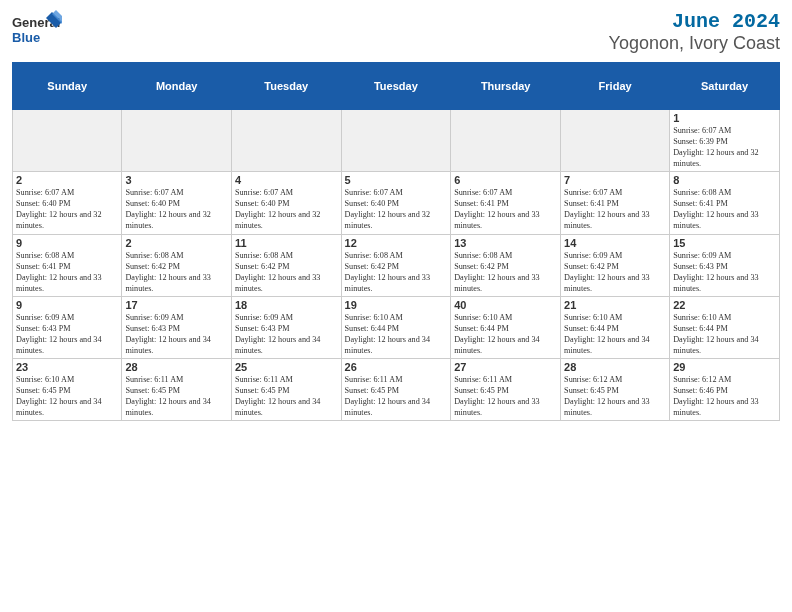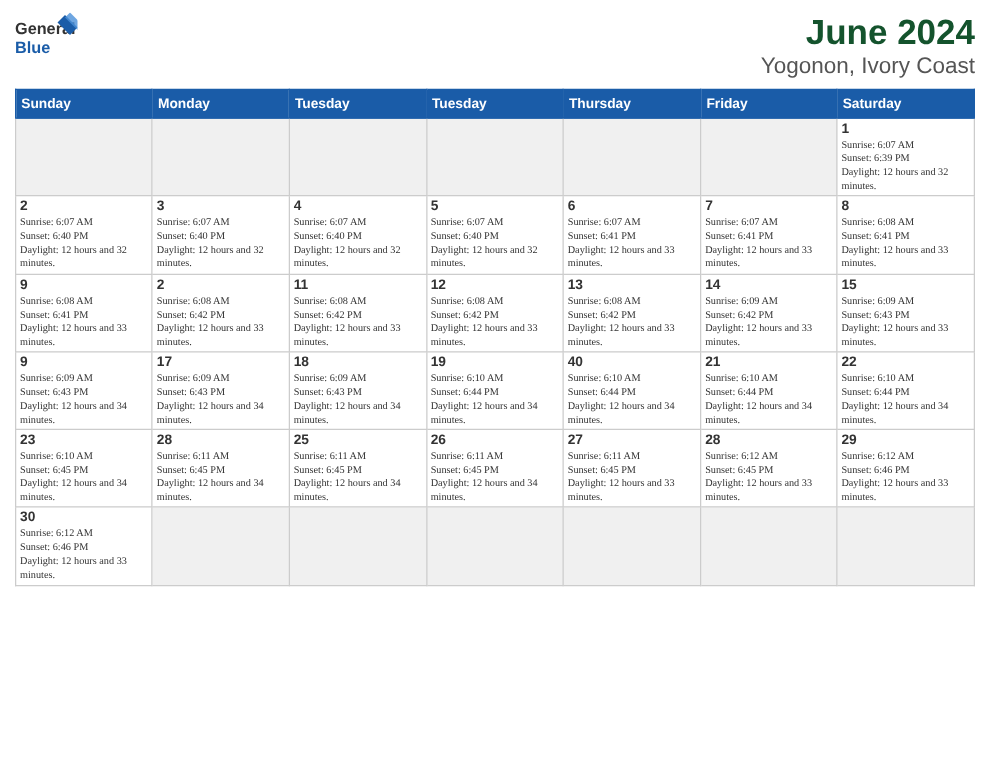--- a/index.html
+++ b/index.html
@@ -24,40 +24,41 @@
     }
     .logo {
       display: flex;
       align-items: center;
       gap: 4px;
     }
     .title-block {
       text-align: right;
     }
     .month-year {
-      font-size: 28px;
+      font-size: 20px;
       font-weight: bold;
-      color: #14532d;
+      color: #0369a1;
+      font-family: Liberation Mono, monospace;
     }
     .location {
       font-size: 18px;
       color: #555;
     }
     .calendar {
       width: 100%;
       border-collapse: collapse;
       border: 1px solid #ccc;
     }
     .calendar th {
       background: #1a5ca8;
       color: #fff;
       font-size: 11px;
       font-weight: bold;
-      padding: 5px 4px;
-      text-align: left;
+      padding: 17px 4px;
+      text-align: center;
       border: 1px solid #1a5ca8;
     }
     .calendar td {
       border: 1px solid #ccc;
       vertical-align: top;
       padding: 2px 3px;
       font-size: 8.5px;
       color: #333;
       background: #fff;
       width: 113px;
@@ -240,27 +241,15 @@
           </td>
           <td>
             <span class="day-number">28</span>
             <div class="day-info">Sunrise: 6:12 AM<br>Sunset: 6:45 PM<br>Daylight: 12 hours and 33 minutes.</div>
           </td>
           <td>
             <span class="day-number">29</span>
             <div class="day-info">Sunrise: 6:12 AM<br>Sunset: 6:46 PM<br>Daylight: 12 hours and 33 minutes.</div>
           </td>
         </tr>
-        <tr class="last-row">
-          <td>
-            <span class="day-number">30</span>
-            <div class="day-info">Sunrise: 6:12 AM<br>Sunset: 6:46 PM<br>Daylight: 12 hours and 33 minutes.</div>
-          </td>
-          <td class="empty"></td>
-          <td class="empty"></td>
-          <td class="empty"></td>
-          <td class="empty"></td>
-          <td class="empty"></td>
-          <td class="empty"></td>
-        </tr>
       </tbody>
   </table>
 </div>
 
 </body></html>

